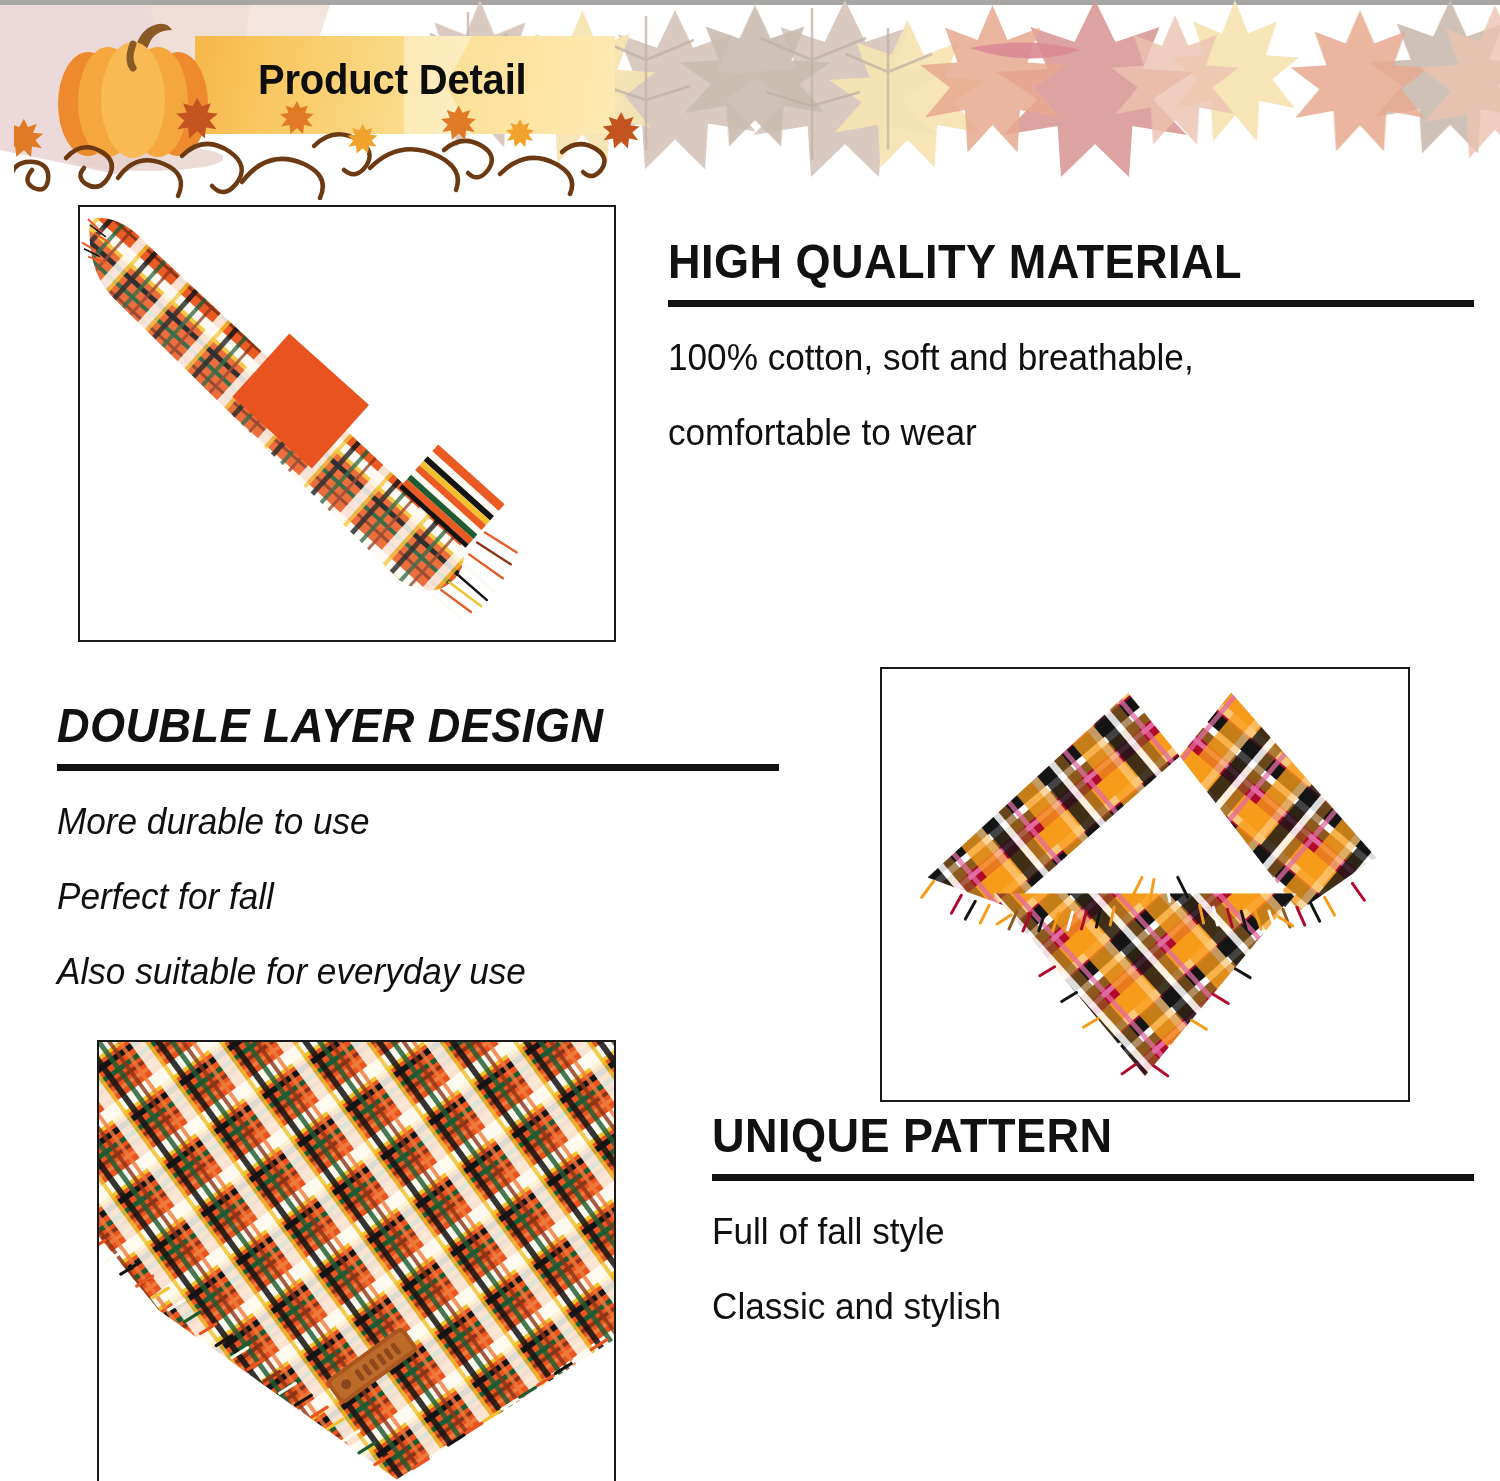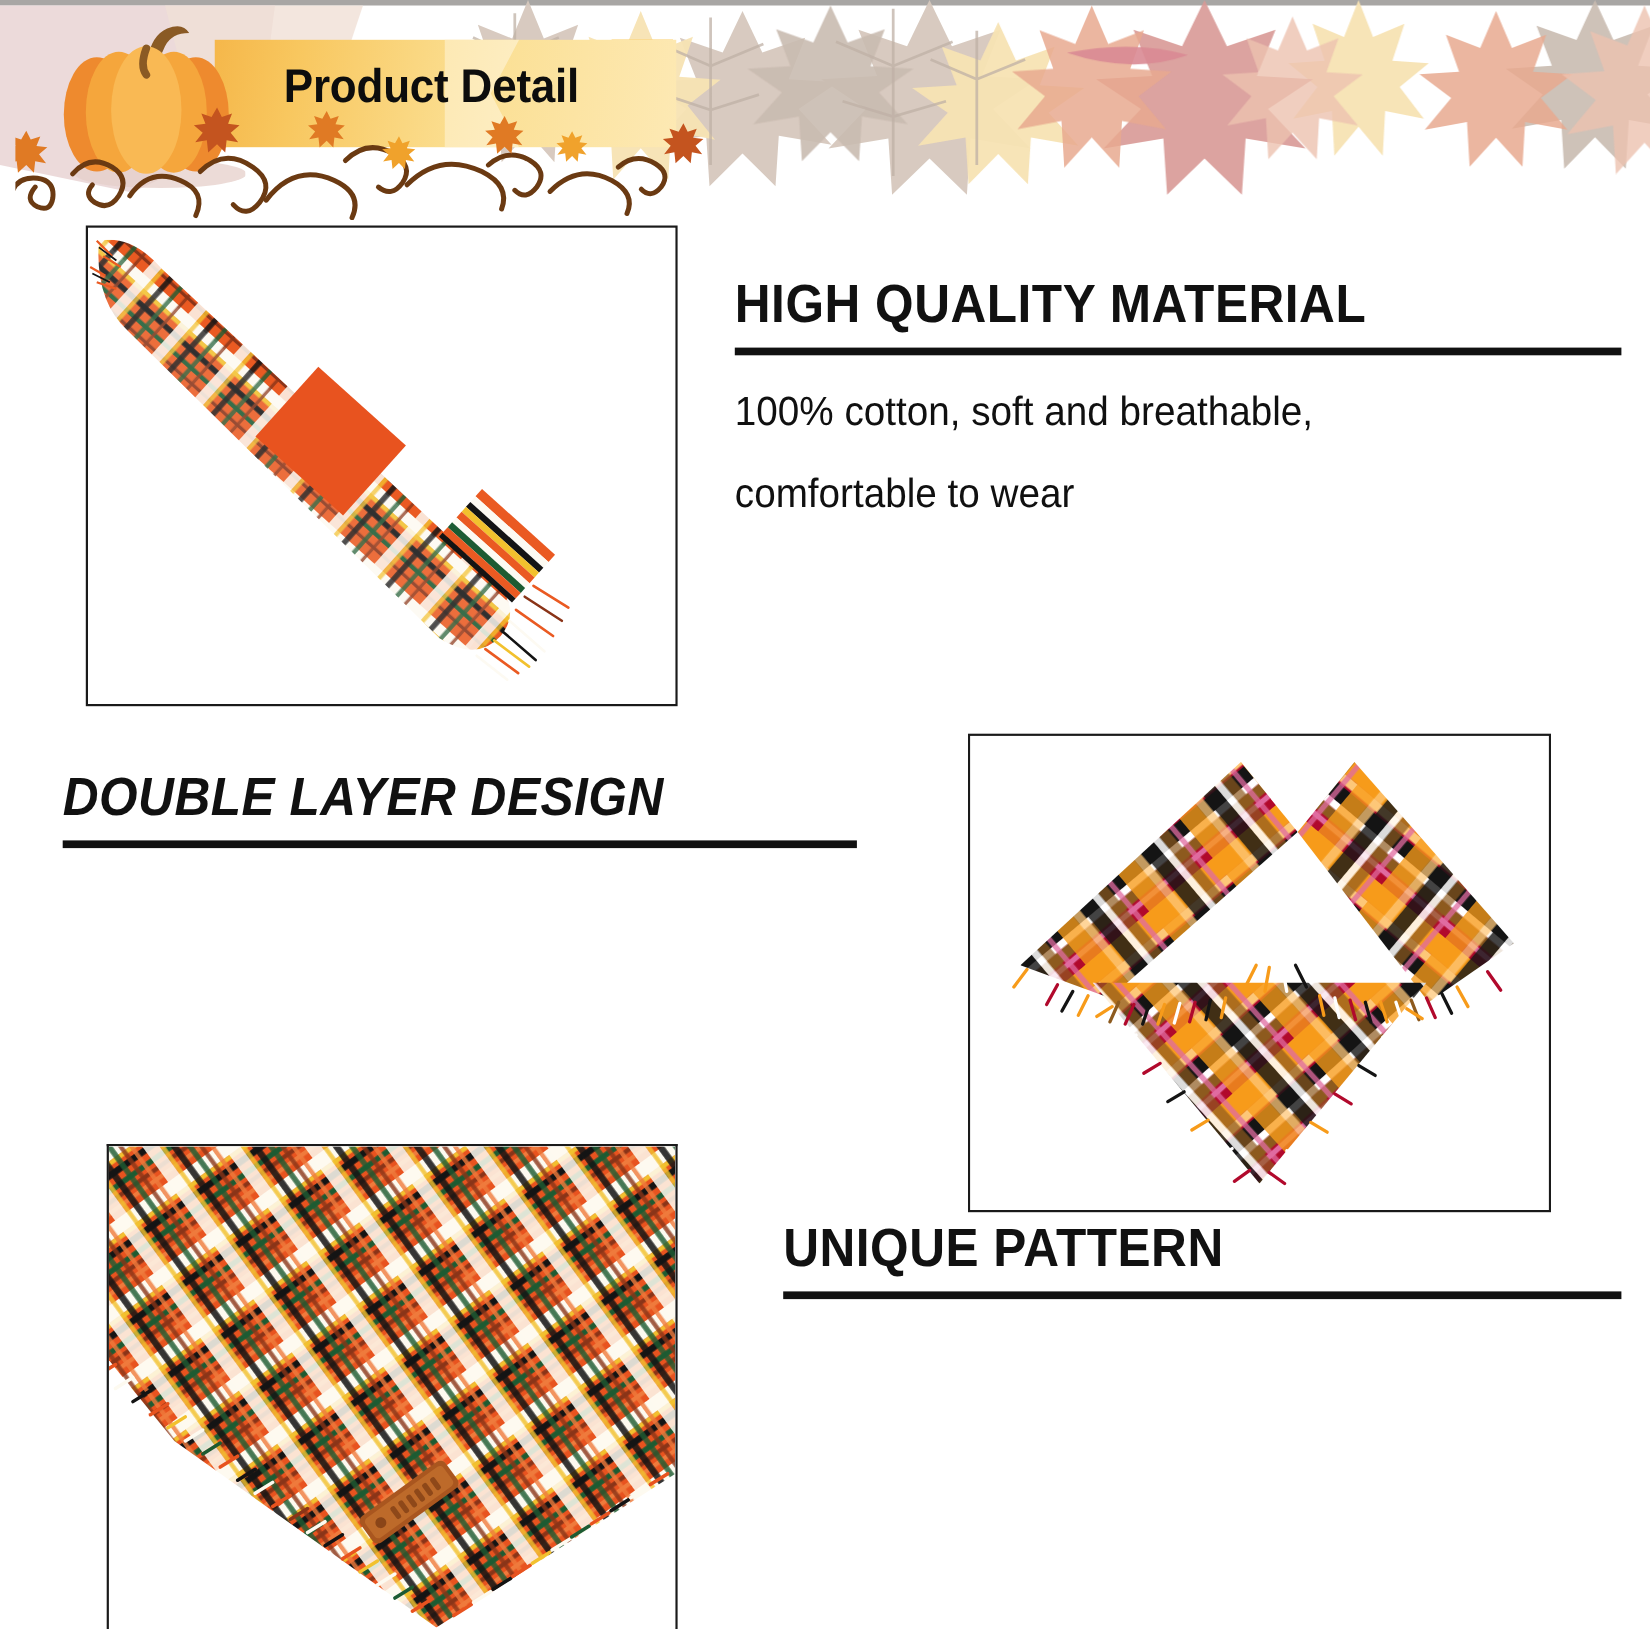--- a/index.html
+++ b/index.html
@@ -87,21 +87,21 @@
     font-size: 37px;
     font-weight: 500;
     color: #101010;
     line-height: 1.0;
     margin-bottom: 38px;
     white-space: nowrap;
     transform: scaleX(0.95);
     transform-origin: left center;
   }
 
-  #feature-material { left: 668px; top: 252px; width: 806px; }
+  #feature-material { left: 668px; top: 236px; width: 806px; }
   #feature-material .f-rule { width: 806px; }
   #feature-double  { left: 57px;  top: 700px; width: 722px; font-style: italic; }
   #feature-double .f-rule { width: 722px; }
   #feature-pattern { left: 712px; top: 1110px; width: 762px; }
   #feature-pattern .f-rule { width: 762px; }
 
   
   .photo {
     position: absolute;
     background: #ffffff;
@@ -295,20 +295,25 @@
   <div class="f-rule"></div>
   <div class="f-lines">
     <div class="f-line">100% cotton, soft and breathable,</div>
     <div class="f-line">comfortable to wear</div>
   </div>
 </div>
 
 <div class="feature" id="feature-double">
   <div class="f-head">DOUBLE LAYER DESIGN</div>
   <div class="f-rule"></div>
+  <div class="f-lines">
+    <div class="f-line">More durable to use</div>
+    <div class="f-line">Perfect for fall</div>
+    <div class="f-line">Also suitable for everyday use</div>
+  </div>
 </div>
 
 <div class="photo" id="photo-tied">
   <svg class="plaid" viewBox="0 0 530 435" preserveAspectRatio="none">
     <defs>
       <pattern id="plaidB" width="76" height="76" patternUnits="userSpaceOnUse">
         <rect width="76" height="76" fill="#b1092c"></rect>
         <rect x="0" y="0" width="76" height="20" fill="#f79b1a"></rect>
         <rect x="0" y="20" width="76" height="8" fill="#fdc778"></rect>
         <rect x="0" y="30" width="76" height="14" fill="#141414"></rect>
@@ -494,13 +499,17 @@
         <rect x="294" y="325" width="5" height="13" rx="2"></rect>
         <rect x="303" y="325" width="5" height="13" rx="2"></rect>
       </g>
     </g>
   </svg>
 </div>
 
 <div class="feature" id="feature-pattern">
   <div class="f-head">UNIQUE PATTERN</div>
   <div class="f-rule"></div>
+  <div class="f-lines">
+    <div class="f-line">Full of fall style</div>
+    <div class="f-line">Classic and stylish</div>
+  </div>
 </div>
 
 </body></html>

